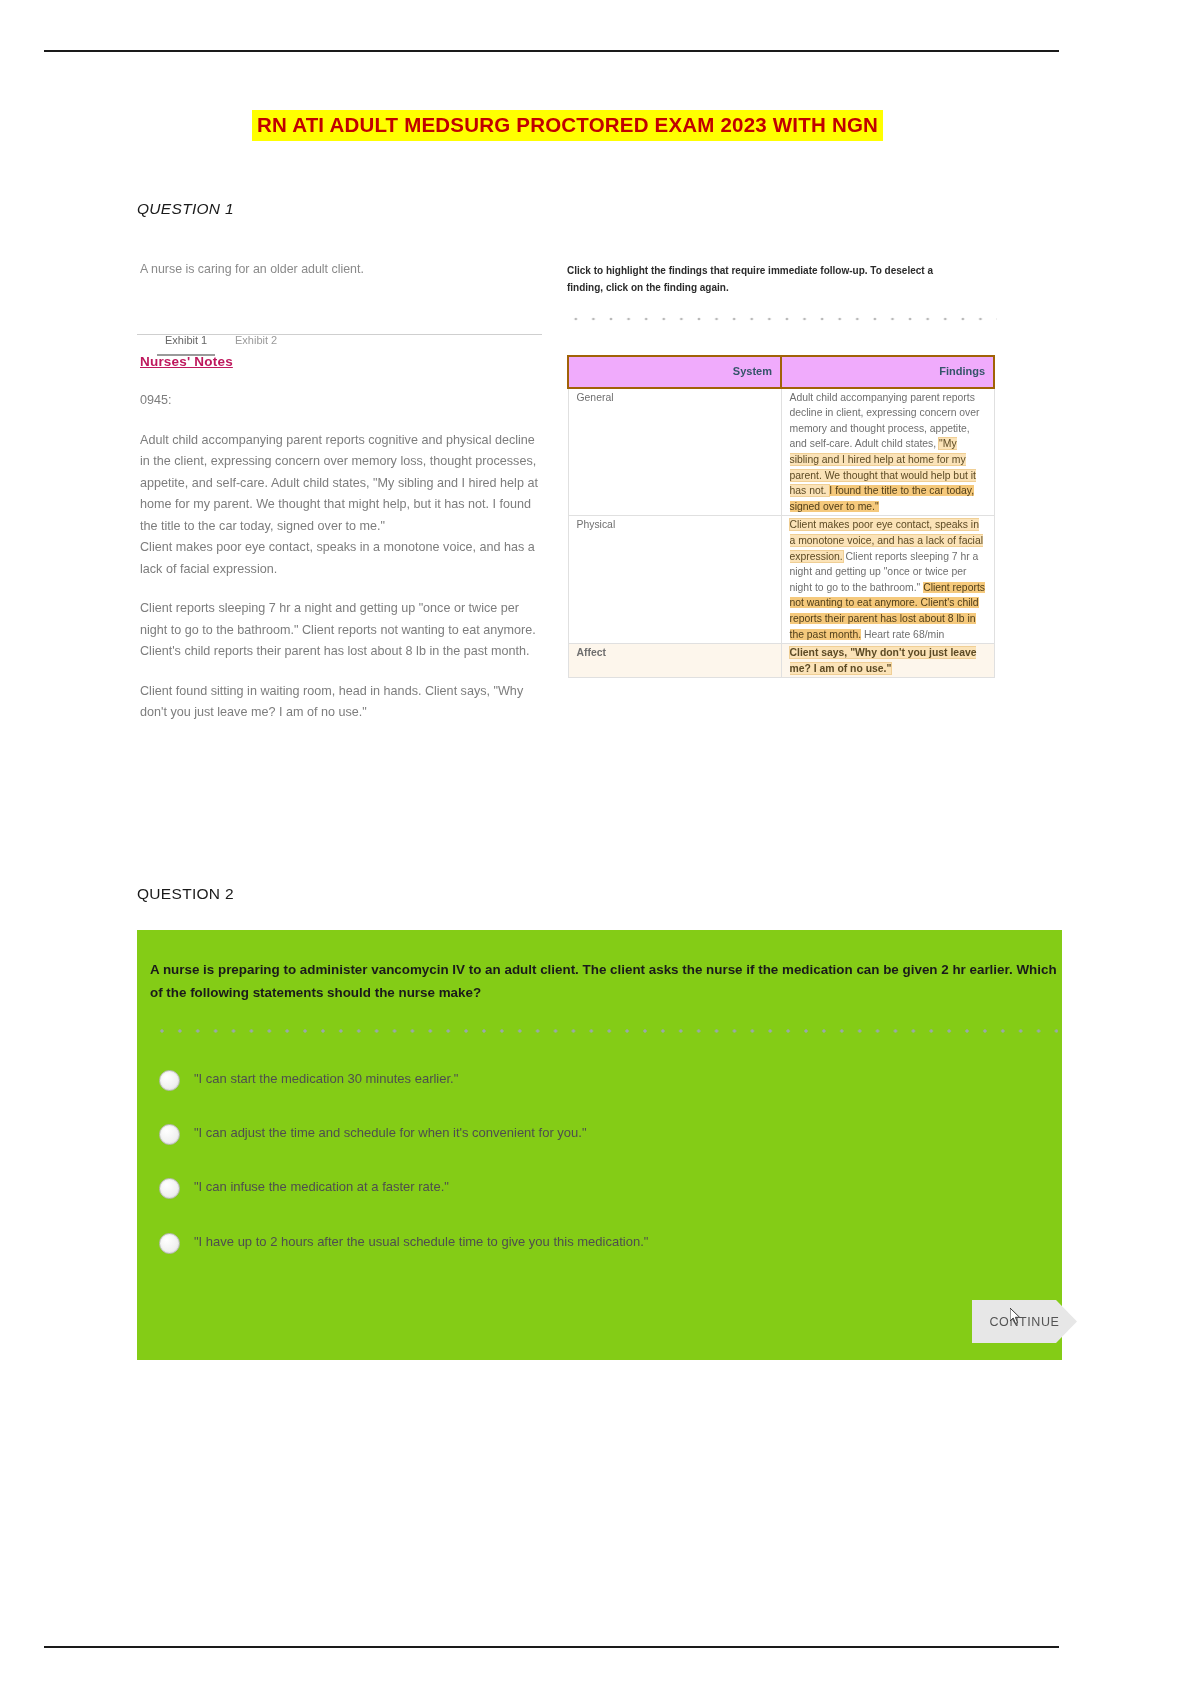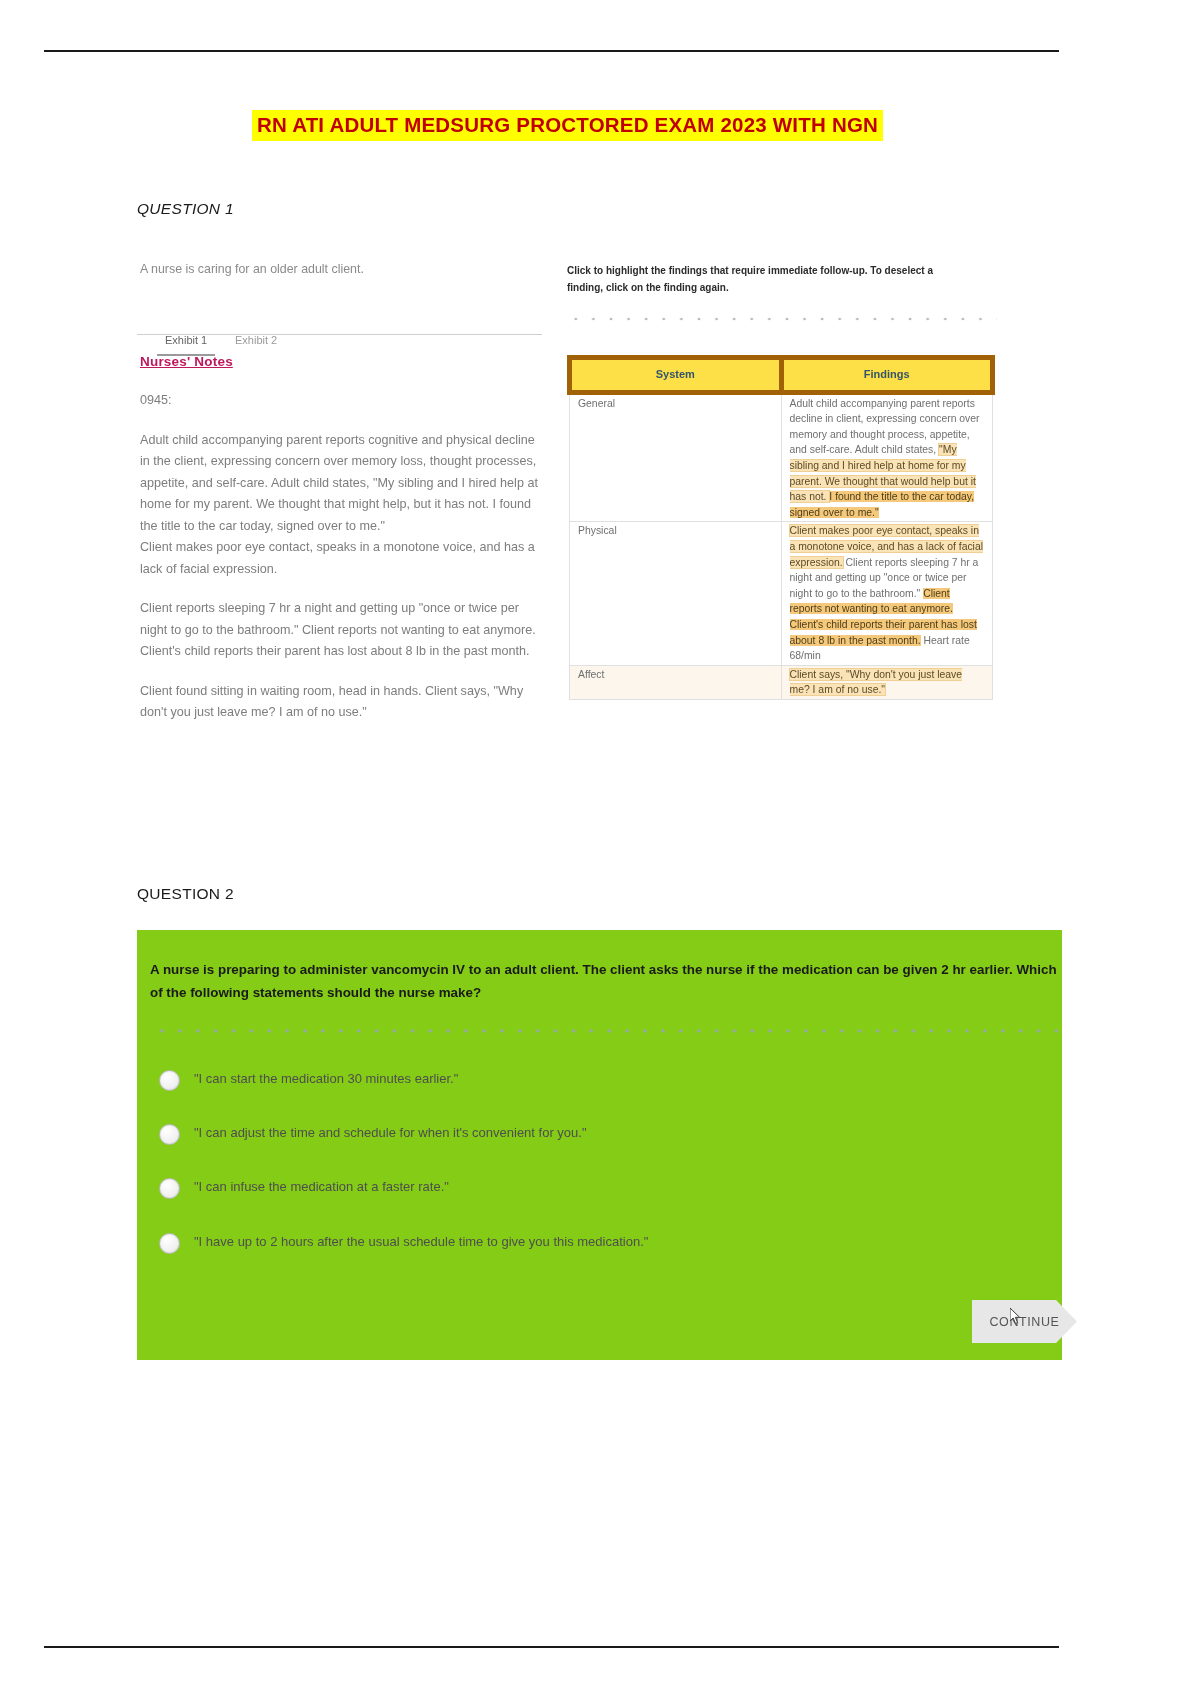--- a/index.html
+++ b/index.html
@@ -141,48 +141,48 @@
     position: absolute;
     left: 0; top: 93px;
     width: 428px;
     border: 1px solid #d6d6d6;
     border-collapse: collapse;
     font-size: 10.4px;
     line-height: 15.6px;
     table-layout: fixed;
   }
   .findings-table th {
-    background: #fde047;
+    background: #f0abfc;
     color: #35546a;
-    text-align: center;
+    text-align: right;
     font-size: 11px;
     font-weight: bold;
     padding: 7px 8px;
-    border: 5px solid #a16207;
+    border: 2px solid #a16207;
   }
   .findings-table td {
     border: 1px solid #e0e0e0;
     padding: 1px 8px;
     vertical-align: top;
     color: #6f6f6f;
   }
   .findings-table td.sys {
     width: 62px;
     color: #6f6f6f;
   }
   .hl {
     background: #fbe3b8;
     color: #5c4a24;
     box-shadow: 0 0 0 1px #f0cf95;
   }
   .hl-strong {
     background: #f5c97c;
     color: #4f3d18;
   }
-  .row-affect td { background: #fdf6ec; }
+  .row-affect td { background: #fdf6ec; font-weight: bold; }
 
   
   .shot2 {
     position: absolute;
     left: 137px; top: 930px;
     width: 925px;
     height: 430px;
     background: #84cc16;
   }
   .q2-stem {

